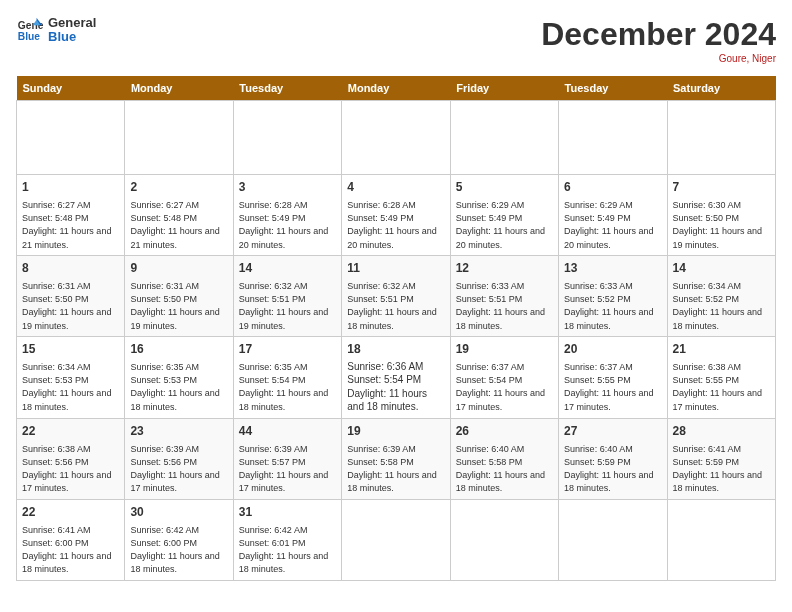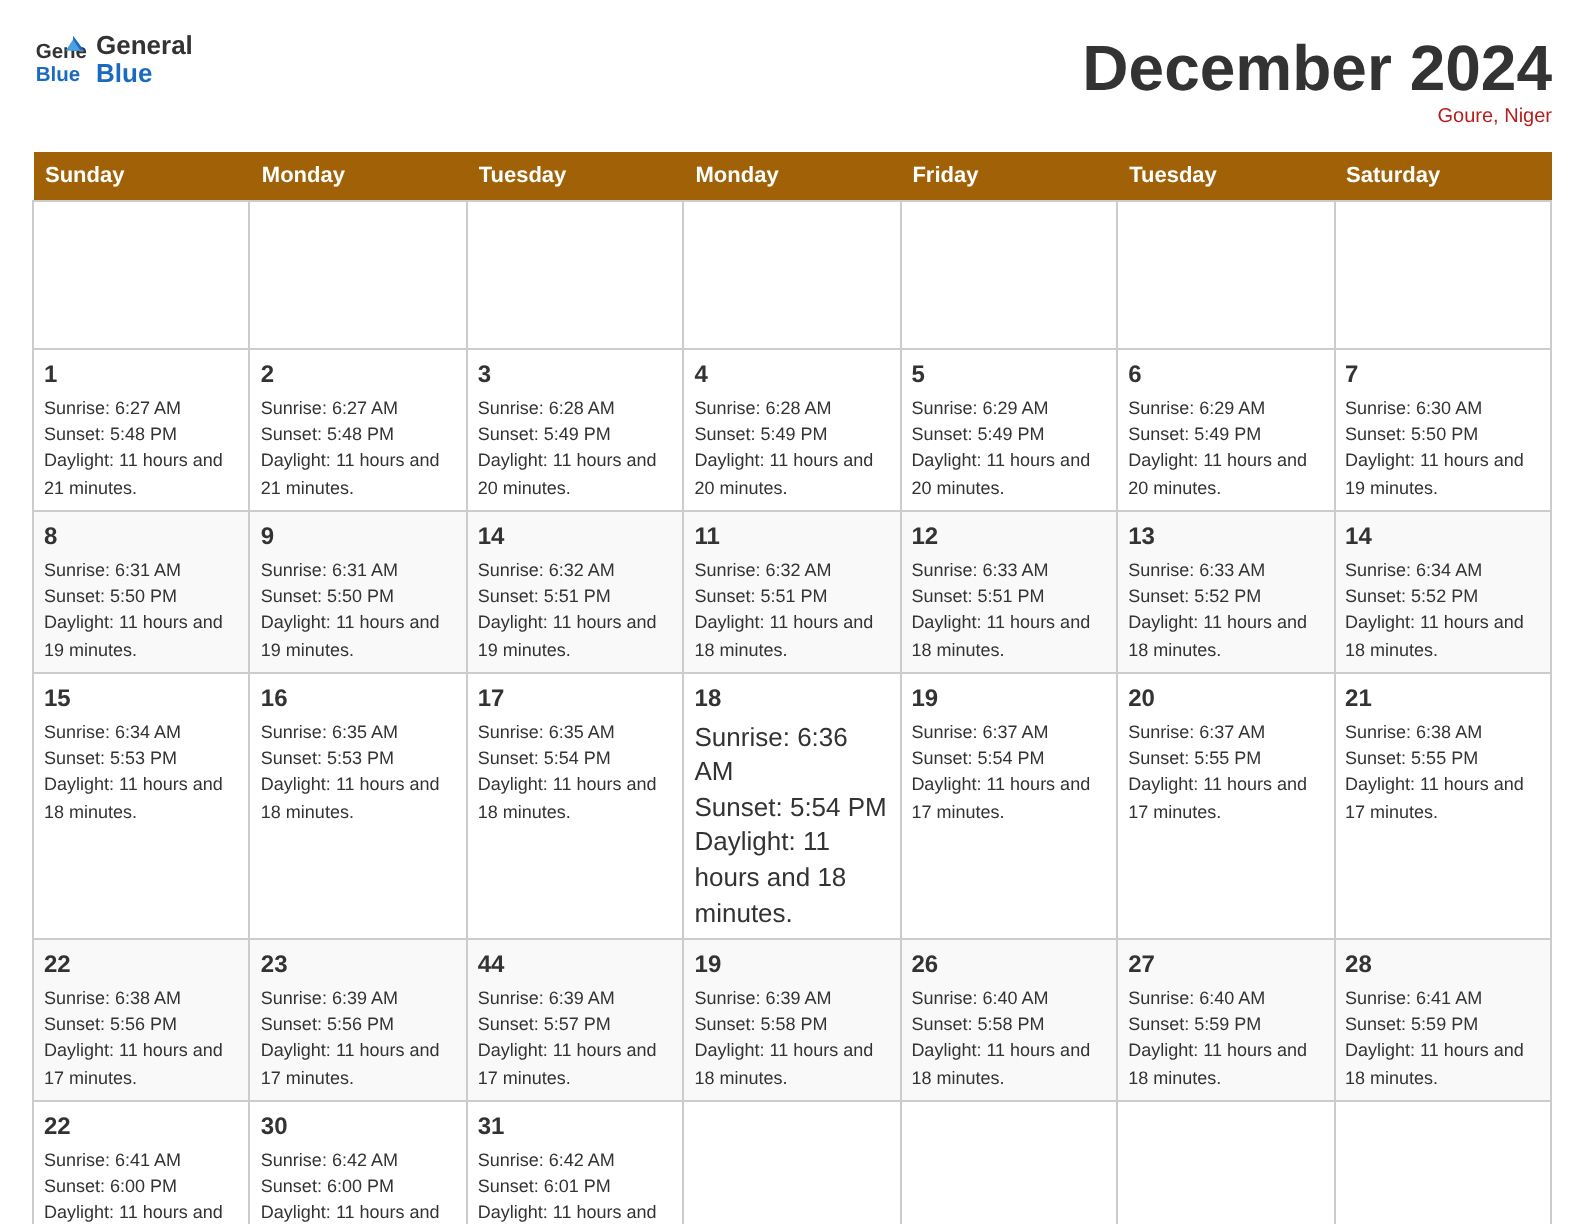--- a/index.html
+++ b/index.html
@@ -172,21 +172,21 @@
       <tr>
         <td><span class="day-num">15</span><span style="white-space: pre-line; font-size: 9px; line-height: 1.35;">Sunrise: 6:34 AM
 Sunset: 5:53 PM
 Daylight: 11 hours and 18 minutes.</span></td>
         <td><span class="day-num">16</span><span style="white-space: pre-line; font-size: 9px; line-height: 1.35;">Sunrise: 6:35 AM
 Sunset: 5:53 PM
 Daylight: 11 hours and 18 minutes.</span></td>
         <td><span class="day-num">17</span><span style="white-space: pre-line; font-size: 9px; line-height: 1.35;">Sunrise: 6:35 AM
 Sunset: 5:54 PM
 Daylight: 11 hours and 18 minutes.</span></td>
-        <td><span class="day-num">18</span><span style="white-space: pre-line; font-size: 13px; line-height: 1.35;">Sunrise: 6:36 AM
+        <td><span class="day-num">18</span><span style="white-space: pre-line; font-size: 10px; line-height: 1.35;">Sunrise: 6:36 AM
 Sunset: 5:54 PM
 Daylight: 11 hours and 18 minutes.</span></td>
         <td><span class="day-num">19</span><span style="white-space: pre-line; font-size: 9px; line-height: 1.35;">Sunrise: 6:37 AM
 Sunset: 5:54 PM
 Daylight: 11 hours and 17 minutes.</span></td>
         <td><span class="day-num">20</span><span style="white-space: pre-line; font-size: 9px; line-height: 1.35;">Sunrise: 6:37 AM
 Sunset: 5:55 PM
 Daylight: 11 hours and 17 minutes.</span></td>
         <td><span class="day-num">21</span><span style="white-space: pre-line; font-size: 9px; line-height: 1.35;">Sunrise: 6:38 AM
 Sunset: 5:55 PM

